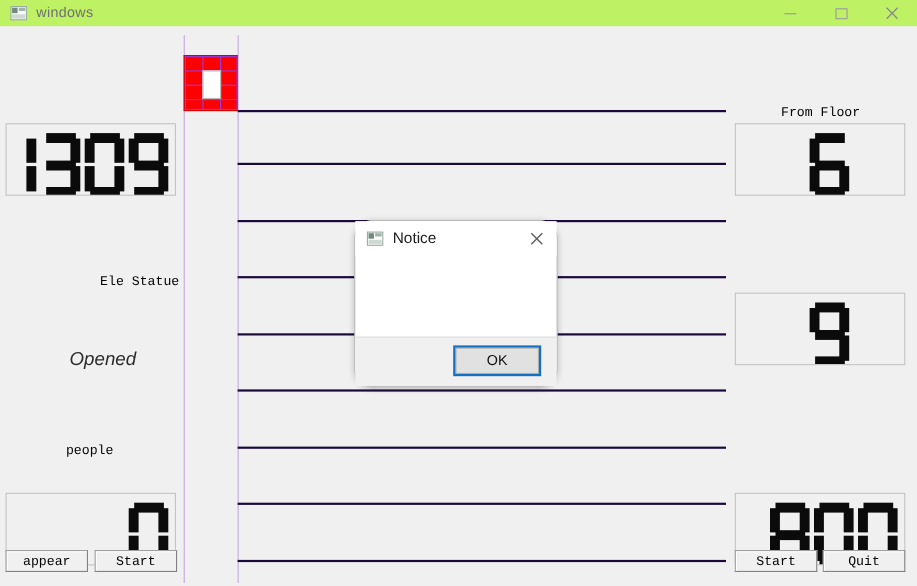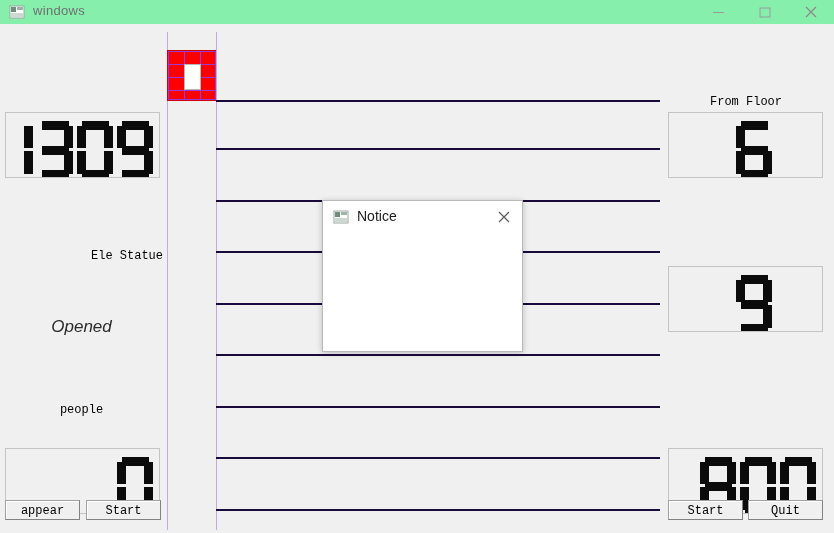--- a/index.html
+++ b/index.html
@@ -16,21 +16,21 @@
     height: 533px;
     overflow: hidden;
     background: #f0f0f0;
   }
 
   
   .titlebar {
     position: absolute;
     left: 0; top: 0;
     width: 834px; height: 24px;
-    background: #86efac;
+    background: #bef264;
     border-bottom: 1px solid #e8e8e8;
   }
   .title-icon {
     position: absolute;
     left: 9px; top: 4px;
     width: 16px; height: 16px;
   }
   .title-text {
     position: absolute;
     left: 33px; top: 3px;
@@ -99,20 +99,21 @@
   }
 
   
   .status-text {
     position: absolute;
     font-family: "Liberation Sans", sans-serif;
     font-style: italic;
     font-size: 17px;
     color: #2b2b2b;
     white-space: nowrap;
+    padding-left: 12px;
   }
 
   
   .btn {
     position: absolute;
     background: #f0f0f0;
     border: 1px solid #a0a0a0;
     border-right-color: #828282;
     border-bottom-color: #828282;
     box-shadow: inset 1px 1px 0 #ffffff;
@@ -404,35 +405,38 @@
             <i style="left: 4.5px; top: 49px; width: 27px; height: 9px;"></i>
             <i style="left: 0px; top: 30px; width: 9px; height: 22.5px;"></i>
             <i style="left: 0px; top: 4.5px; width: 9px; height: 22.5px;"></i>
           </span>
         </div>
     </div>
 
     <button class="btn" style="left:668px; top:476px; width:75px; height:20px;">Start</button>
     <button class="btn" style="left:748px; top:476px; width:75px; height:20px;">Quit</button>
 
-    <div class="dialog" style="left:322px; top:176px; width:201px; height:152px;">
+    <div class="dialog" style="left:322px; top:176px; width:185px; height:152px;border-radius:17px;">
       <div class="dlg-title">
         <span class="dlg-icon">
           <svg width="16" height="16" viewBox="0 0 16 16">
             <rect x="1" y="2" width="14" height="12" fill="#ffffff" stroke="#9aa8a0" stroke-width="1"></rect>
             <rect x="2" y="3" width="5" height="5" fill="#6f8c7c"></rect>
             <rect x="8" y="3" width="6" height="3" fill="#9db5a8"></rect>
             <rect x="2" y="9" width="12" height="4" fill="#cfd9d3"></rect>
           </svg>
         </span>
         <span class="dlg-title-text">Notice</span>
         <div class="dlg-close">
           <svg width="12" height="12" viewBox="0 0 12 12">
             <path d="M1 1 L11 11 M11 1 L1 11" stroke="#5a5a5a" stroke-width="1.2" fill="none"></path>
           </svg>
         </div>
       </div>
 
 
+      <div class="dlg-footer">
+        <button class="dlg-ok">OK</button>
+      </div>
     </div>
 
   </div>
 </div>
 
 </body></html>

